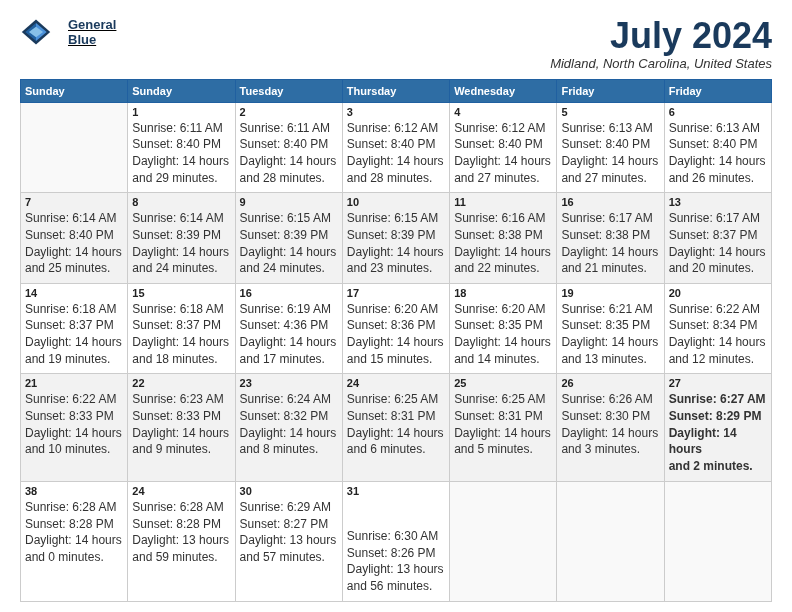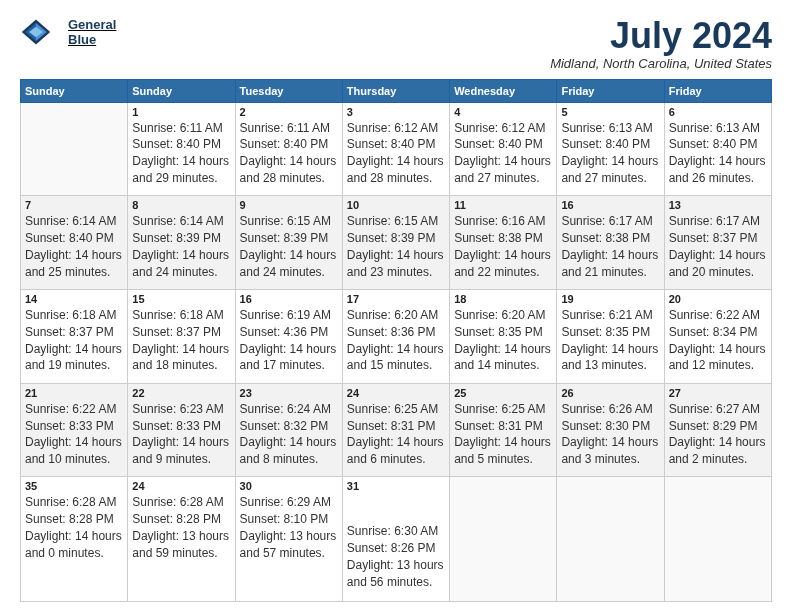--- a/index.html
+++ b/index.html
@@ -319,45 +319,45 @@
           </td>
           <td>
             <span class="day-num">26</span>
             <div class="day-info" style="white-space: pre-line;">Sunrise: 6:26 AM
 Sunset: 8:30 PM
 Daylight: 14 hours
 and 3 minutes.</div>
           </td>
           <td>
             <span class="day-num">27</span>
-            <div class="day-info" style="white-space: pre-line;">Sunrise: 6:27 AM
+            <div class="day-info" style="white-space: pre-line; font-weight: bold;">Sunrise: 6:27 AM
 Sunset: 8:29 PM
 Daylight: 14 hours
 and 2 minutes.</div>
           </td>
         </tr>
         <tr>
           <td>
-            <span class="day-num">35</span>
+            <span class="day-num">38</span>
             <div class="day-info" style="white-space: pre-line;">Sunrise: 6:28 AM
 Sunset: 8:28 PM
 Daylight: 14 hours
 and 0 minutes.</div>
           </td>
           <td>
             <span class="day-num">24</span>
             <div class="day-info" style="white-space: pre-line;">Sunrise: 6:28 AM
 Sunset: 8:28 PM
 Daylight: 13 hours
 and 59 minutes.</div>
           </td>
           <td>
             <span class="day-num">30</span>
             <div class="day-info" style="white-space: pre-line;">Sunrise: 6:29 AM
-Sunset: 8:10 PM
+Sunset: 8:27 PM
 Daylight: 13 hours
 and 57 minutes.</div>
           </td>
           <td>
             <span class="day-num">31</span>
             <div class="day-info" style="white-space: pre-line; margin-top: 31px;">Sunrise: 6:30 AM
 Sunset: 8:26 PM
 Daylight: 13 hours
 and 56 minutes.</div>
           </td>

